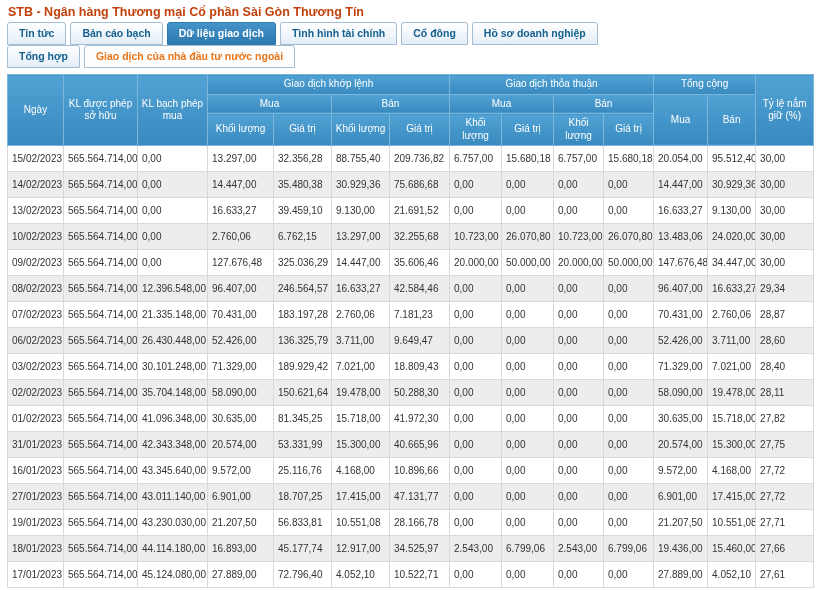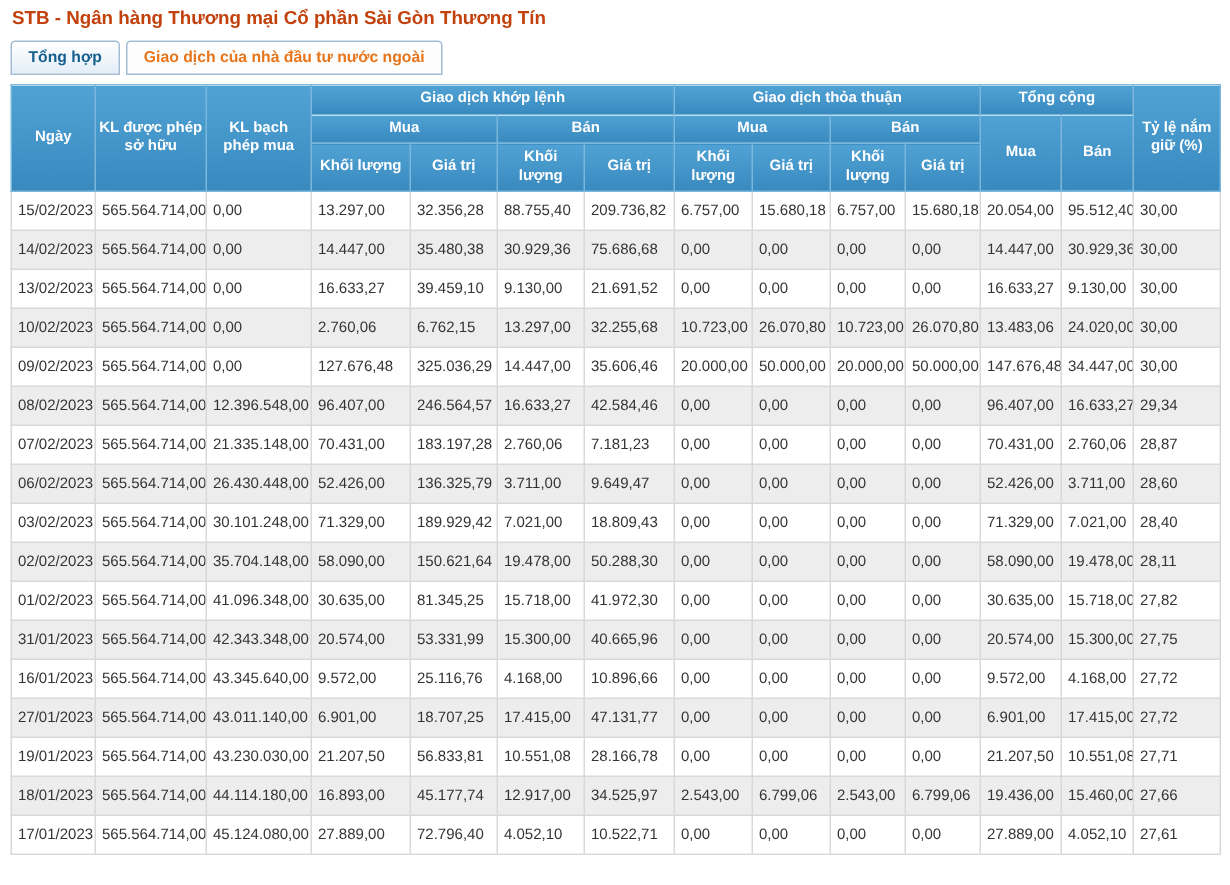--- a/index.html
+++ b/index.html
@@ -16,21 +16,21 @@
     font-weight: bold;
     padding: 5px 8px 3px 8px;
     line-height: 14px;
   }
   .tabs-row {
     display: flex;
     gap: 4px;
     padding: 0 7px;
     align-items: flex-end;
   }
-  .sub-tabs { margin-top: 5px; }
+  .sub-tabs { }
   .tab, .subtab {
     border: 1px solid #a3bdd4;
     background: linear-gradient(#ffffff, #e3edf7);
     color: #16608f;
     font-size: 10.5px;
     font-weight: bold;
     padding: 5px 11px;
     border-radius: 3px 3px 0 0;
     cursor: pointer;
     white-space: nowrap;
@@ -48,21 +48,21 @@
   table.data-table {
     width: 806px;
     margin: 6px 7px 0 7px;
     border-collapse: collapse;
     table-layout: fixed;
     font-size: 10px;
   }
   .data-table thead th {
     background: linear-gradient(#51a2d4, #3889be);
     color: #ffffff;
-    font-weight: bold;
+    font-weight: normal;
     font-size: 10px;
     border: 1px solid #79b7dc;
     padding: 3px 2px;
     text-align: center;
     vertical-align: middle;
     line-height: 1.25;
     overflow: hidden;
   }
   .data-table tbody td {
     border: 1px solid #d9d9d9;
@@ -77,20 +77,28 @@
   .data-table tbody tr.alt td { background: #ededed; }
   .data-table tbody td.pct { text-align: left; }
 </style>
 </head>
 <body>
 
 <div class="page">
 
   <div class="page-title">STB - Ngân hàng Thương mại Cổ phần Sài Gòn Thương Tín</div>
 
+  <div class="tabs-row main-tabs">
+      <div class="tab">Tin tức</div>
+      <div class="tab">Bản cáo bạch</div>
+      <div class="tab active">Dữ liệu giao dịch</div>
+      <div class="tab">Tình hình tài chính</div>
+      <div class="tab">Cổ đông</div>
+      <div class="tab">Hồ sơ doanh nghiệp</div>
+    </div>
 
   <div class="tabs-row sub-tabs">
       <div class="subtab">Tổng hợp</div>
       <div class="subtab active">Giao dịch của nhà đầu tư nước ngoài</div>
     </div>
 
   <table class="data-table">
     <colgroup>
       <col style="width:56px">
         <col style="width:74px">

